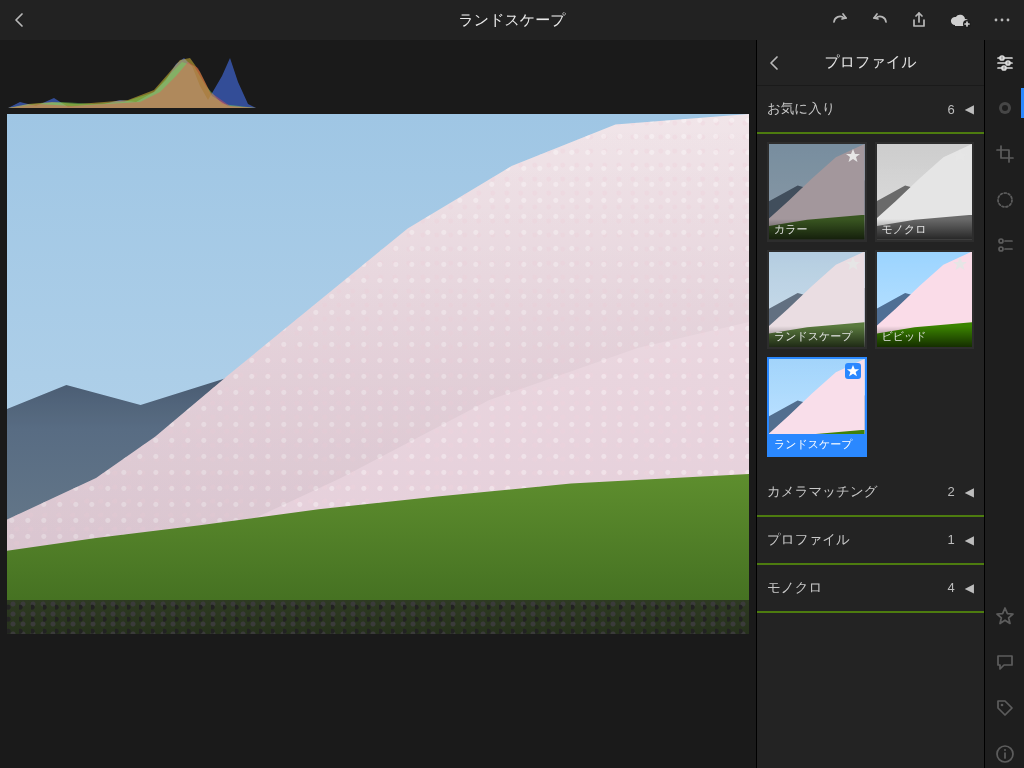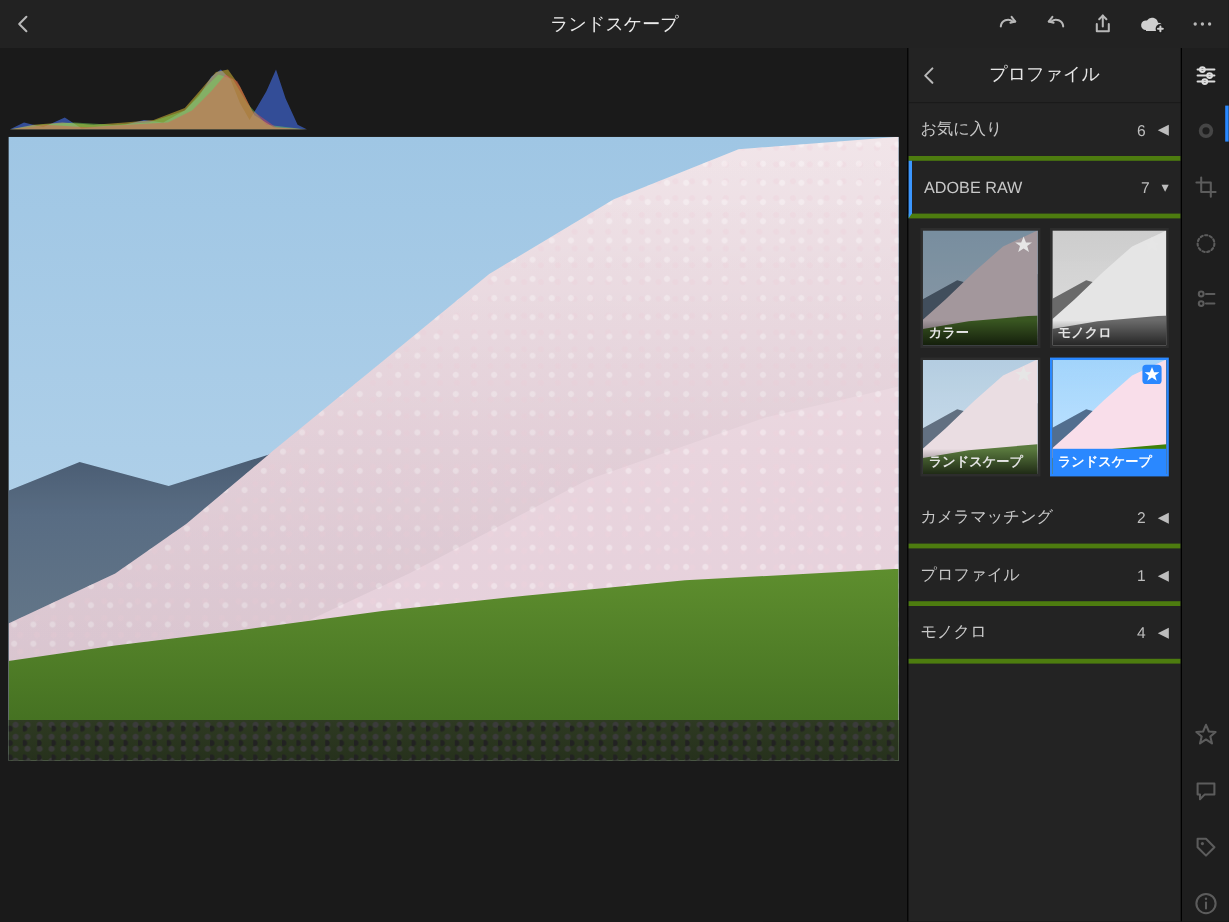--- a/index.html
+++ b/index.html
@@ -100,37 +100,36 @@
     position:relative;
     border-bottom:1px solid #1a1a1a;
   }
   .panel-header .back { position:absolute; left:10px; }
   .panel-header .title {
     width:100%; text-align:center; font-size:15px; color:#e6e6e6;
   }
   .section-row {
     height:48px; display:flex; align-items:center;
     padding: 0 10px;
-    border-bottom:4px solid #4d7c0f;
+    border-bottom:2px solid #4d7c0f;
     font-size:13.5px; color:#c8c8c8;
     cursor:pointer;
   }
   .section-row .count { margin-left:auto; color:#bdbdbd; font-size:13px; margin-right:10px; }
   .section-row .caret { color:#bdbdbd; font-size:12px; }
   .section-row.open .caret { transform: rotate(90deg); }
   .section-row.accent { border-left:3px solid #3b97ff; padding-left:10px; }
   .grid {
     display:grid; grid-template-columns: 1fr 1fr;
     gap:8px; padding:8px 10px 12px 10px;
   }
   .thumb {
     position:relative; width:100%; aspect-ratio: 1/1;
     background:#2d2d2d; overflow:hidden; cursor:pointer;
     border:2px solid transparent;
-    font-weight:bold;
   }
   .thumb.selected { border-color:#2a88ff; }
   .thumb .star {
     position:absolute; top:4px; right:4px; width:16px; height:16px;
     color:#eee;
   }
   .thumb .star.fav { background:#2a88ff; border-radius:3px; padding:1px; }
   .thumb .label {
     position:absolute; left:0; right:0; bottom:0;
     padding:3px 5px;
@@ -274,25 +273,20 @@
       </span>
       <div class="title">プロファイル</div>
     </div>
 
     <div class="section-row">
       <span>お気に入り</span>
       <span class="count">6</span>
       <span class="caret">◀</span>
     </div>
 
-    <div class="section-row accent open">
-      <span>ADOBE RAW</span>
-      <span class="count">7</span>
-      <span class="caret" style="transform:none">▾</span>
-    </div>
 
     <div class="grid">
       <div class="thumb dimmed">
         <div class="mini">
             <div class="ms"></div>
             <div class="mm"></div>
             <div class="mb"></div>
             <div class="mg"></div>
           </div>
         <span class="star"><svg width="16" height="16" viewBox="0 0 16 16">
@@ -317,20 +311,32 @@
             <div class="ms"></div>
             <div class="mm"></div>
             <div class="mb"></div>
             <div class="mg"></div>
           </div>
         <span class="star"><svg width="16" height="16" viewBox="0 0 16 16">
               <polygon points="8,1 10,6 15,6 11,9 12.5,14 8,11 3.5,14 5,9 1,6 6,6" fill="#e6e6e6" stroke="none"></polygon>
             </svg></span>
         <div class="label">ランドスケープ</div>
       </div>
+      <div class="thumb">
+        <div class="mini vivid">
+            <div class="ms"></div>
+            <div class="mm"></div>
+            <div class="mb"></div>
+            <div class="mg"></div>
+          </div>
+        <span class="star"><svg width="16" height="16" viewBox="0 0 16 16">
+              <polygon points="8,1 10,6 15,6 11,9 12.5,14 8,11 3.5,14 5,9 1,6 6,6" fill="#e6e6e6" stroke="none"></polygon>
+            </svg></span>
+        <div class="label">ビビッド</div>
+      </div>
       <div class="thumb selected">
         <div class="mini landscape">
             <div class="ms"></div>
             <div class="mm"></div>
             <div class="mb"></div>
             <div class="mg"></div>
           </div>
         <span class="star fav"><svg width="14" height="14" viewBox="0 0 16 16">
               <polygon points="8,1 10,6 15,6 11,9 12.5,14 8,11 3.5,14 5,9 1,6 6,6" fill="#ffffff" stroke="none"></polygon>
             </svg></span>

